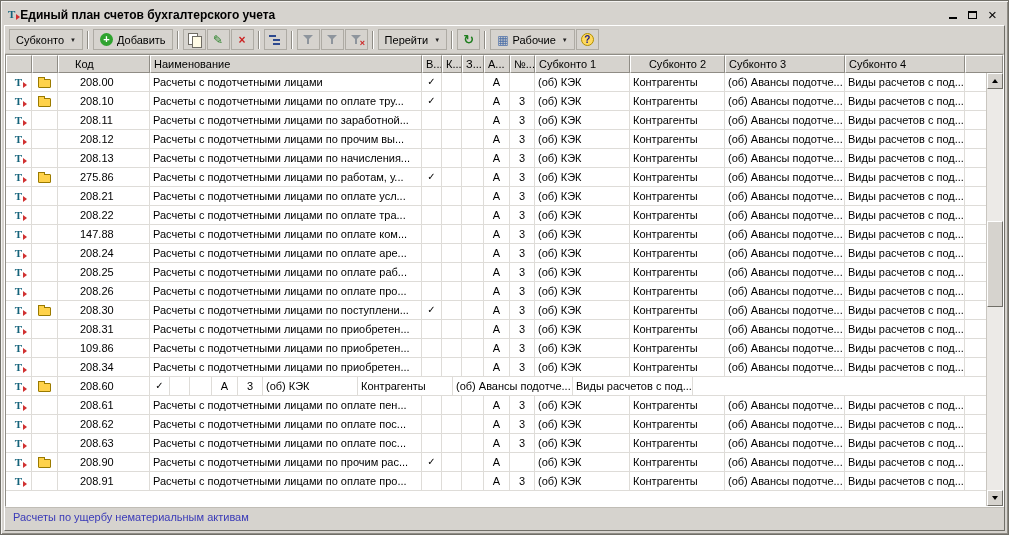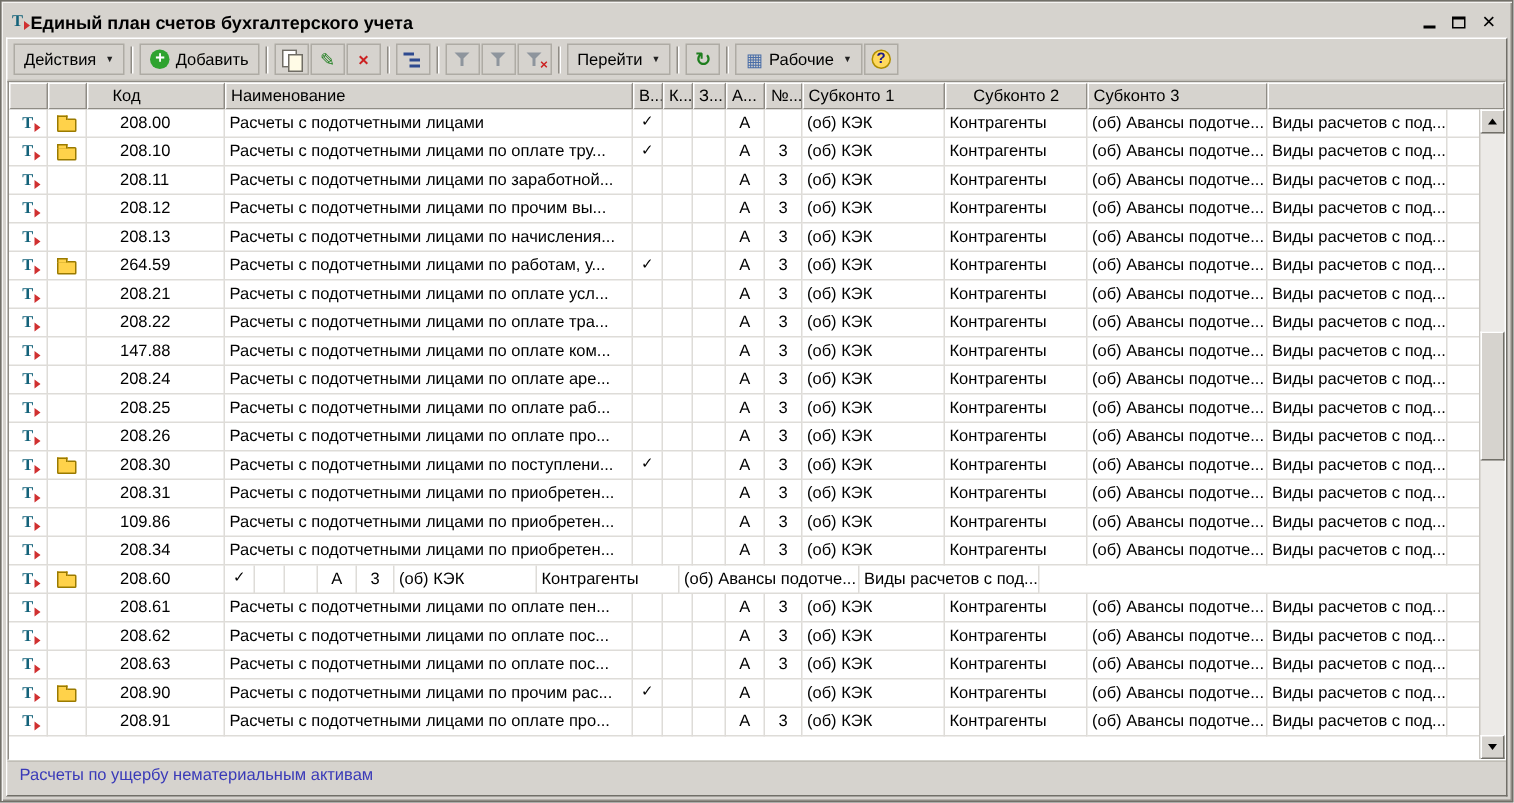--- a/index.html
+++ b/index.html
@@ -118,21 +118,21 @@
         </span>
       <span class="wbtn close">×</span>
     </span>
   </div>
 
 
   <div class="page">
 
     <div class="toolbar">
       <button class="tbtn">
-        <span>Действия</span>
+        <span>Субконто</span>
         <span class="dd">▼</span>
       </button>
       <span class="sep"></span>
       <button class="tbtn">
         <span class="i-plus"></span>
         <span>Добавить</span>
       </button>
       <span class="sep"></span>
       <button class="ibtn">
           <span class="i-sheets"></span>
@@ -186,20 +186,21 @@
           <div class="hcell c-code" style="flex: 0 0 92px; width: 92px;">Код</div>
           <div class="hcell" style="flex: 0 0 272px; width: 272px;">Наименование</div>
           <div class="hcell" style="flex: 0 0 20px; width: 20px;">В...</div>
           <div class="hcell" style="flex: 0 0 20px; width: 20px;">К...</div>
           <div class="hcell" style="flex: 0 0 22px; width: 22px;">З...</div>
           <div class="hcell" style="flex: 0 0 26px; width: 26px;">А...</div>
           <div class="hcell" style="flex: 0 0 25px; width: 25px;">№...</div>
           <div class="hcell" style="flex: 0 0 95px; width: 95px;">Субконто 1</div>
           <div class="hcell" style="flex: 0 0 95px; width: 95px; text-align: center;">Субконто 2</div>
           <div class="hcell" style="flex: 0 0 120px; width: 120px;">Субконто 3</div>
+          <div class="hcell" style="flex: 0 0 120px; width: 120px;">Субконто 4</div>
           <div class="hcell hfill"></div>
         </div>
       <div class="tbodywrap">
         <div class="tbody">
             <div class="trow">
               <div class="tc c-center" style="flex: 0 0 26px; width: 26px;">
                 <span class="acct-icon">Т</span>
               </div>
               <div class="tc c-center" style="flex: 0 0 26px; width: 26px;">
                 <span class="folder"></span>
@@ -295,21 +296,21 @@
               <div class="tc " style="flex: 0 0 120px; width: 120px;">Виды расчетов с под...</div>
               <div class="tc c-fill"></div>
             </div>
             <div class="trow">
               <div class="tc c-center" style="flex: 0 0 26px; width: 26px;">
                 <span class="acct-icon">Т</span>
               </div>
               <div class="tc c-center" style="flex: 0 0 26px; width: 26px;">
                 <span class="folder"></span>
               </div>
-              <div class="tc c-code" style="flex: 0 0 92px; width: 92px;">264.59</div>
+              <div class="tc c-code" style="flex: 0 0 92px; width: 92px;">275.86</div>
               <div class="tc " style="flex: 0 0 272px; width: 272px;">Расчеты с подотчетными лицами по работам, у...</div>
               <div class="tc c-center" style="flex: 0 0 20px; width: 20px;">
                 <span class="check">✓</span>
               </div>
               <div class="tc c-center" style="flex: 0 0 20px; width: 20px;"></div>
               <div class="tc c-center" style="flex: 0 0 22px; width: 22px;"></div>
               <div class="tc c-center" style="flex: 0 0 26px; width: 26px;">А</div>
               <div class="tc c-center" style="flex: 0 0 25px; width: 25px;">3</div>
               <div class="tc " style="flex: 0 0 95px; width: 95px;">(об) КЭК</div>
               <div class="tc " style="flex: 0 0 95px; width: 95px;">Контрагенты</div>

